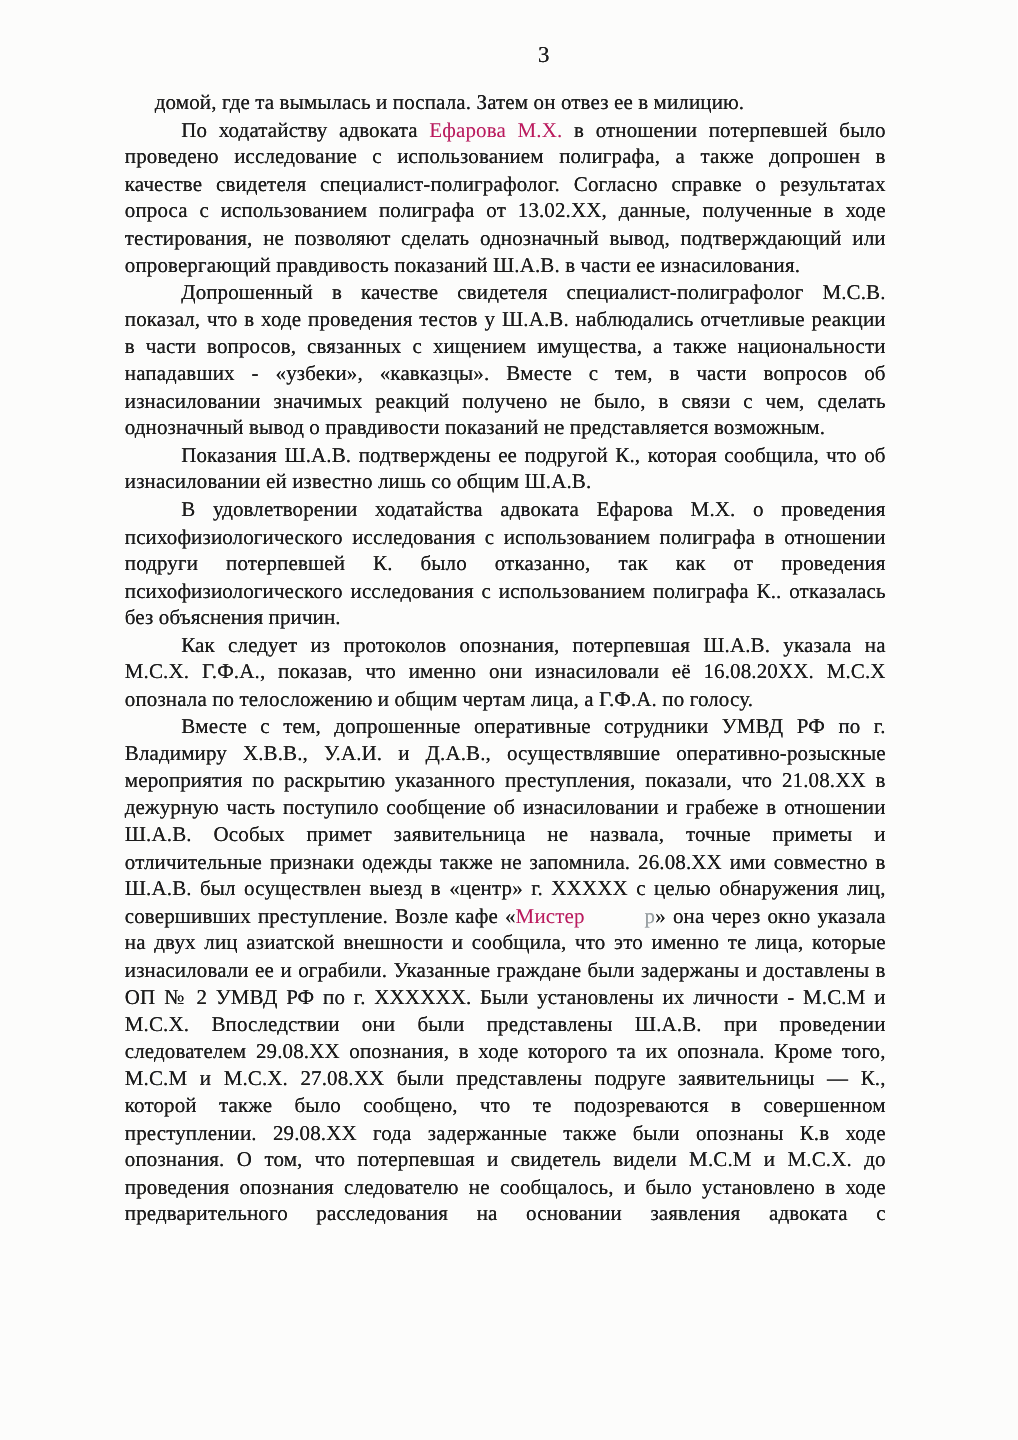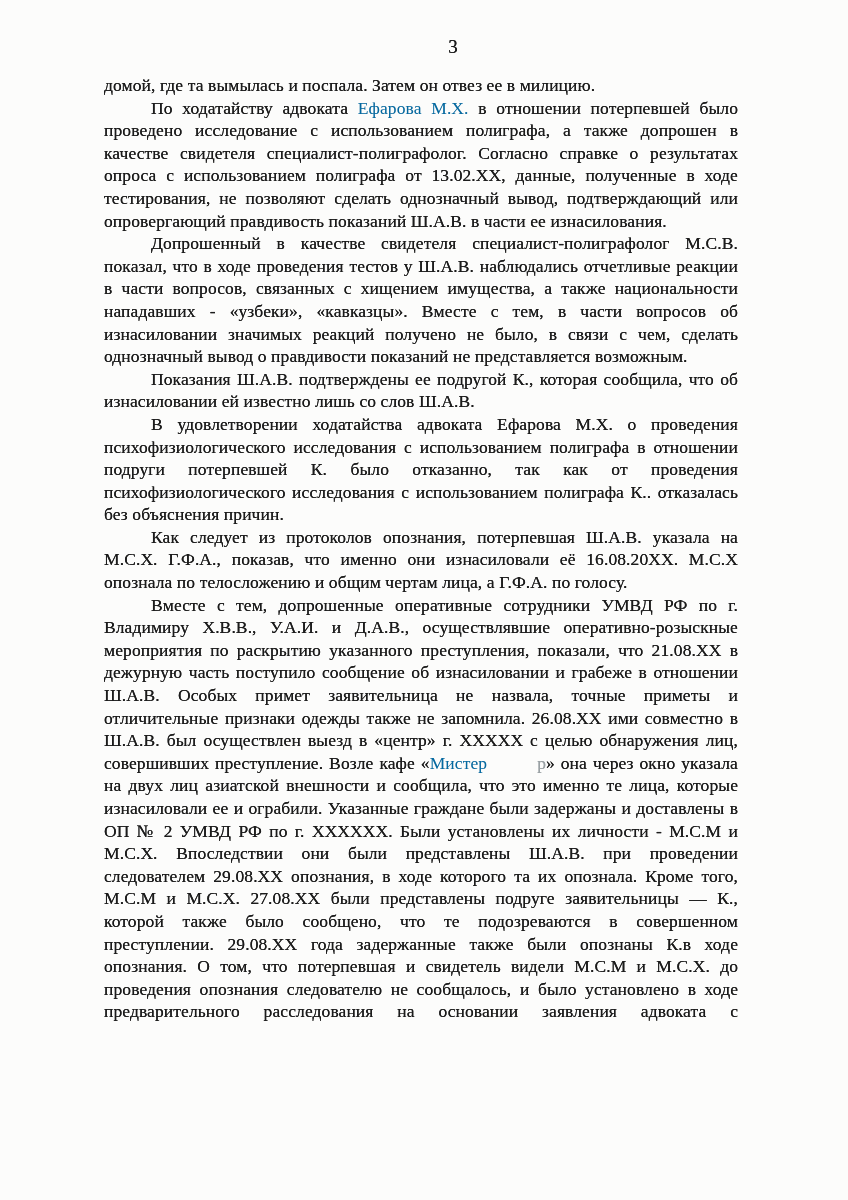--- a/index.html
+++ b/index.html
@@ -36,27 +36,28 @@
     letter-spacing: 0.1px;
   }
   p.para {
     margin: 0;
     padding: 0;
     text-indent: 47px;
     text-shadow: 0 0 0.45px #222222; 
   }
   p.para.continuation {
     text-indent: 0;
+    margin-left: 25px;
   }
   p.para.cut-off {
     text-align-last: justify; 
   }
   .run { color: inherit; }
   .faded {
-    color: #0369a1;            
+    color: #be185d;            
     text-shadow: 0 0 0.4px #d4d8da;
   }
   .semi-faded {
     color: #9aa1a4;
     text-shadow: 0 0 0.4px #a8aeb1;
   }
   .redaction-gap {
     display: inline-block;
     width: 50px;               
   }
@@ -71,21 +72,21 @@
   </div>
 
   <div class="content">
 
     <p class="para continuation"><span class="run">домой, где та вымылась и поспала. Затем он отвез ее в милицию.</span></p>
 
     <p class="para"><span class="run">По ходатайству адвоката </span><span class="run faded">Ефарова М.Х.</span><span class="run"> в отношении потерпевшей было проведено исследование с использованием полиграфа, а также допрошен в качестве свидетеля специалист-полиграфолог. Согласно справке о результатах опроса с использованием полиграфа от 13.02.ХХ, данные, полученные в ходе тестирования, не позволяют сделать однозначный вывод, подтверждающий или опровергающий правдивость показаний Ш.А.В. в части ее изнасилования.</span></p>
 
     <p class="para"><span class="run">Допрошенный в качестве свидетеля специалист-полиграфолог М.С.В. показал, что в ходе проведения тестов у Ш.А.В. наблюдались отчетливые реакции в части вопросов, связанных с хищением имущества, а также национальности нападавших - «узбеки», «кавказцы». Вместе с тем, в части вопросов об изнасиловании значимых реакций получено не было, в связи с чем, сделать однозначный вывод о правдивости показаний не представляется возможным.</span></p>
 
-    <p class="para"><span class="run">Показания Ш.А.В. подтверждены ее подругой К., которая сообщила, что об изнасиловании ей известно лишь со слов Ш.А.В.</span></p>
+    <p class="para"><span class="run">Показания Ш.А.В. подтверждены ее подругой К., которая сообщила, что об изнасиловании ей известно лишь со общим Ш.А.В.</span></p>
 
     <p class="para"><span class="run">В удовлетворении ходатайства адвоката Ефарова М.Х. о проведения психофизиологического исследования с использованием полиграфа в отношении подруги потерпевшей К. было отказанно, так как  от проведения психофизиологического исследования с использованием полиграфа К.. отказалась без объяснения причин.</span></p>
 
     <p class="para"><span class="run">Как следует из протоколов опознания, потерпевшая Ш.А.В. указала на М.С.Х. Г.Ф.А., показав, что именно они изнасиловали её 16.08.20ХХ. М.С.Х опознала по телосложению и общим чертам лица, а Г.Ф.А. по голосу.</span></p>
 
 
     <p class="para cut-off"><span class="run">Вместе с тем, допрошенные оперативные сотрудники УМВД РФ по г. Владимиру Х.В.В., У.А.И. и Д.А.В., осуществлявшие оперативно-розыскные мероприятия по раскрытию указанного преступления, показали, что 21.08.ХХ в дежурную часть поступило сообщение об изнасиловании и грабеже в отношении Ш.А.В. Особых примет заявительница не назвала, точные приметы и отличительные признаки одежды также не запомнила. 26.08.ХХ ими совместно в Ш.А.В. был осуществлен выезд в «центр» г. ХХХХХ с целью обнаружения лиц, совершивших преступление. Возле кафе «</span><span class="run faded">Мистер</span><span class="redaction-gap"></span><span class="run semi-faded">р</span><span class="run">» она через окно указала на двух лиц азиатской внешности и сообщила, что это именно те лица, которые изнасиловали ее и ограбили. Указанные граждане были задержаны и доставлены в ОП № 2 УМВД РФ по г. ХХХХХХ. Были установлены их личности - М.С.М и М.С.Х. Впоследствии они были представлены Ш.А.В. при проведении следователем 29.08.ХХ опознания, в ходе которого та их опознала. Кроме того, М.С.М и М.С.Х. 27.08.ХХ были представлены подруге заявительницы — К., которой также было сообщено, что те подозреваются в совершенном преступлении. 29.08.ХХ года задержанные также были опознаны К.в ходе опознания. О том, что потерпевшая и свидетель видели М.С.М и М.С.Х. до проведения опознания следователю не сообщалось, и было установлено в ходе предварительного расследования на основании заявления адвоката с</span></p>
 
   </div>
 </div>

